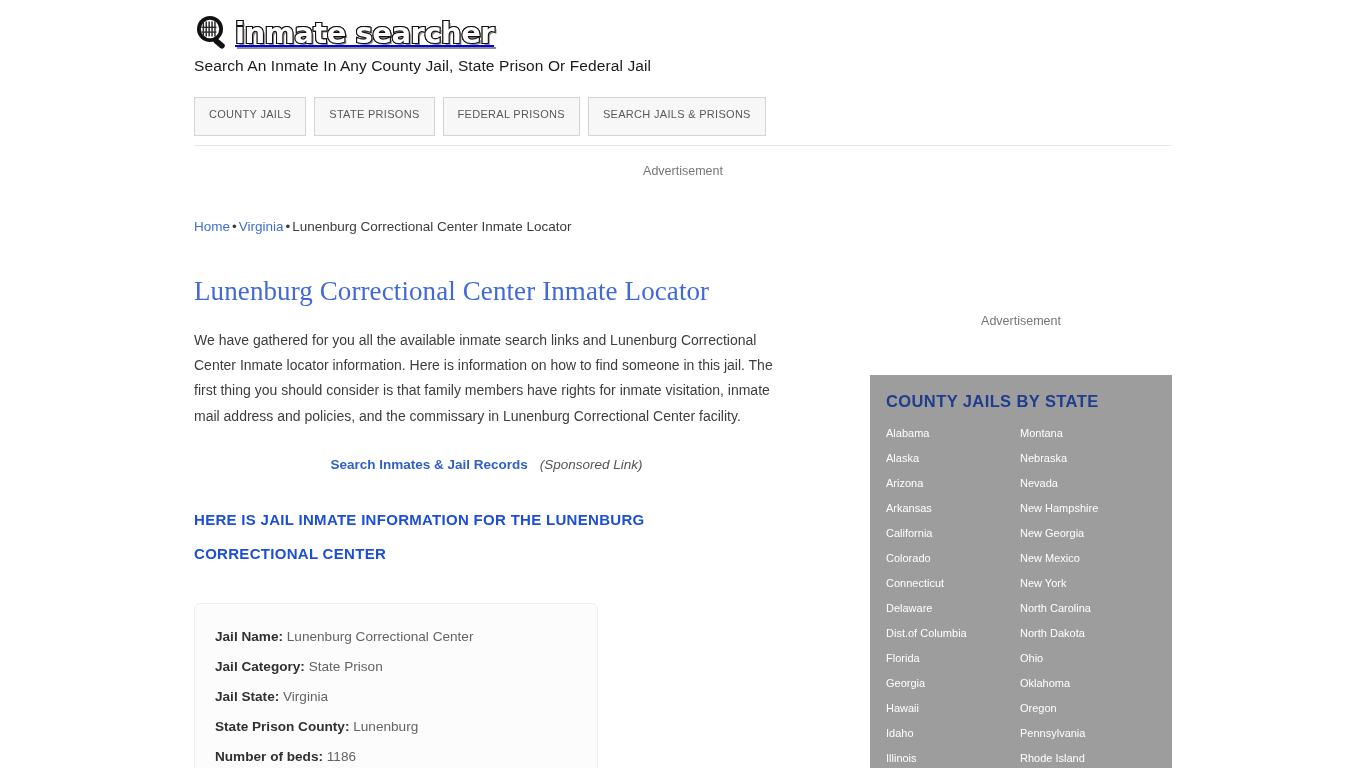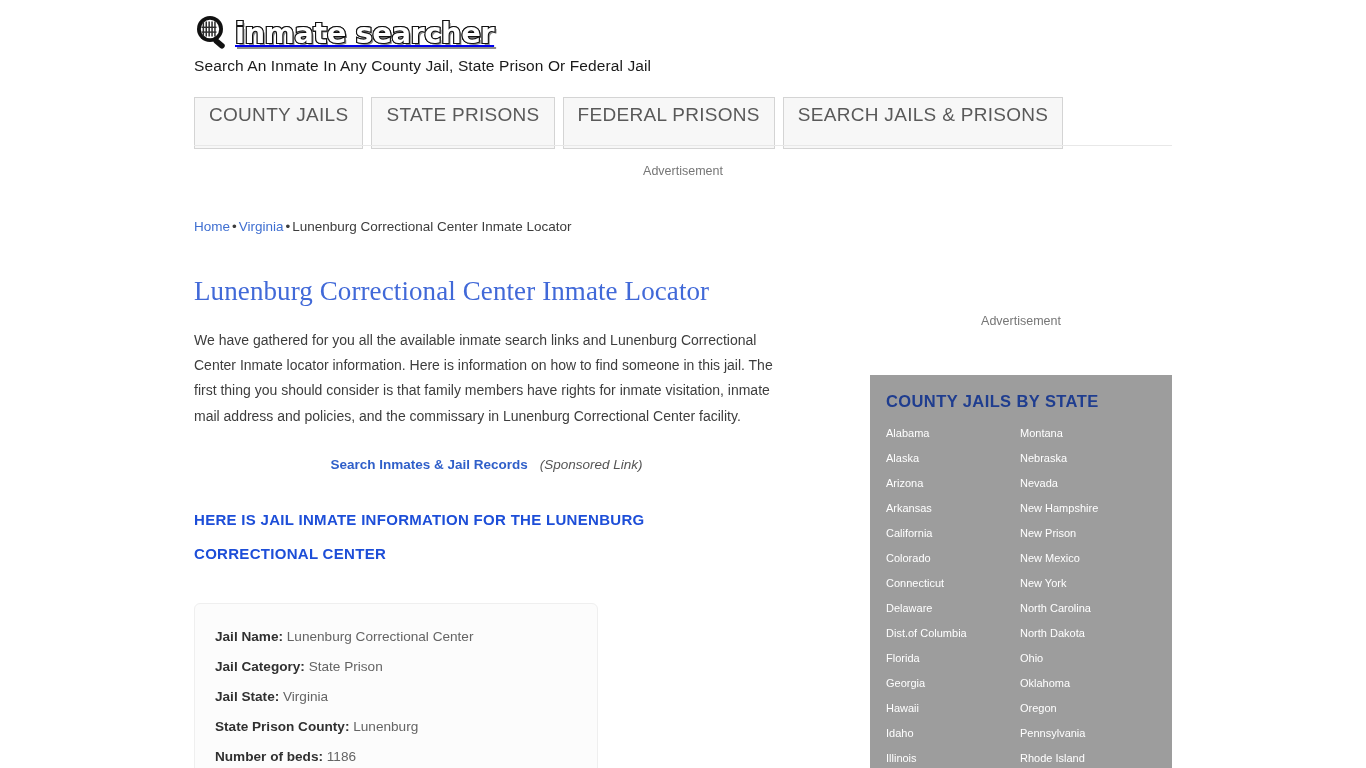--- a/index.html
+++ b/index.html
@@ -65,23 +65,23 @@
     position: absolute;
     left: 194px;
     top: 97px;
     display: flex;
     gap: 8px;
   }
   .nav-btn {
     border: 1px solid #d4d4d4;
     background: #f7f7f7;
     color: #595959;
-    font-size: 19px;
+    font-size: 11px;
     letter-spacing: 0.3px;
-    padding: 9px 14px 26px 14px;
+    padding: 9px 14px 13px 14px;
     line-height: 15px;
     white-space: nowrap;
     cursor: pointer;
     text-decoration: none;
     display: inline-block;
   }
 
   .header-rule {
     position: absolute;
     left: 194px;
@@ -316,21 +316,21 @@
     <div class="state-grid">
       <a class="state-link" href="#">Alabama</a>
       <a class="state-link" href="#">Montana</a>
       <a class="state-link" href="#">Alaska</a>
       <a class="state-link" href="#">Nebraska</a>
       <a class="state-link" href="#">Arizona</a>
       <a class="state-link" href="#">Nevada</a>
       <a class="state-link" href="#">Arkansas</a>
       <a class="state-link" href="#">New Hampshire</a>
       <a class="state-link" href="#">California</a>
-      <a class="state-link" href="#">New Prison</a>
+      <a class="state-link" href="#">New Georgia</a>
       <a class="state-link" href="#">Colorado</a>
       <a class="state-link" href="#">New Mexico</a>
       <a class="state-link" href="#">Connecticut</a>
       <a class="state-link" href="#">New York</a>
       <a class="state-link" href="#">Delaware</a>
       <a class="state-link" href="#">North Carolina</a>
       <a class="state-link" href="#">Dist.of Columbia</a>
       <a class="state-link" href="#">North Dakota</a>
       <a class="state-link" href="#">Florida</a>
       <a class="state-link" href="#">Ohio</a>

